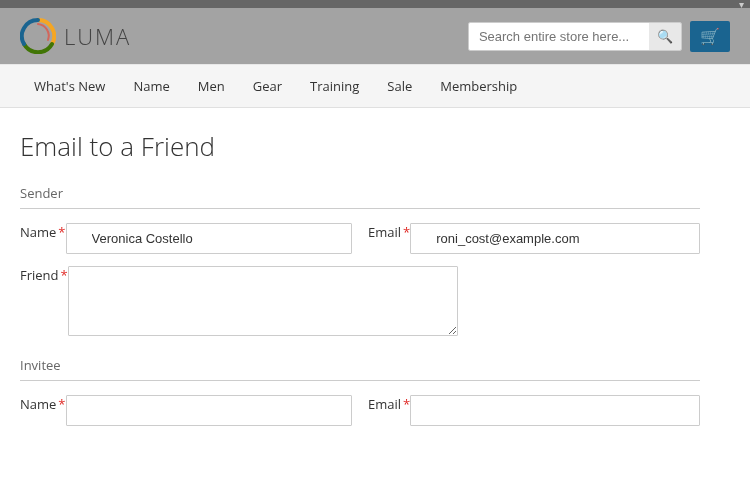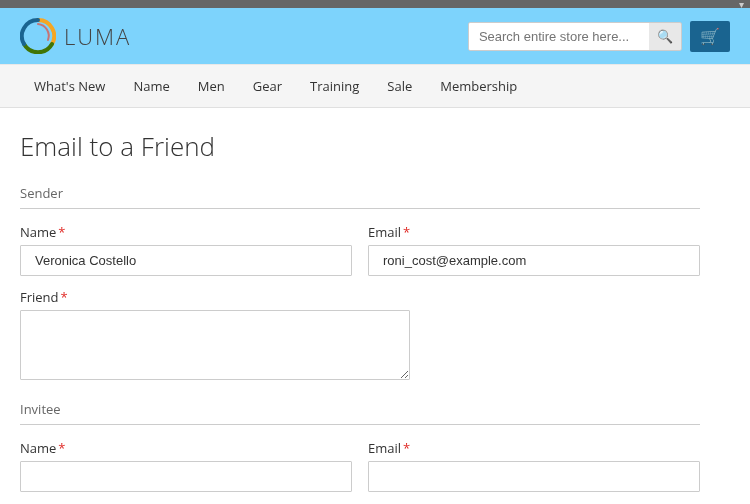--- a/index.html
+++ b/index.html
@@ -18,21 +18,21 @@
       color: #ccc;
       font-size: 10px;
     }
 
     
     .header {
       display: flex;
       align-items: center;
       justify-content: space-between;
       padding: 10px 20px;
-      background: #7dd3fc;
+      background: #a3a3a3;
       border-bottom: 1px solid #e8e8e8;
     }
     .logo-area {
       display: flex;
       align-items: center;
       gap: 8px;
     }
     .logo-circle {
       width: 36px;
       height: 36px;
@@ -123,36 +123,36 @@
       margin-bottom: 14px;
     }
 
     .form-row {
       display: flex;
       gap: 16px;
       margin-bottom: 12px;
     }
     .form-group {
       display: flex;
-      flex-direction: column;
+      flex-direction: row;
       flex: 1;
     }
     .form-label {
       font-size: 13px;
       color: #333;
       margin-bottom: 4px;
     }
     .required-star {
       color: #e02b27;
       margin-left: 2px;
     }
     .form-input {
       border: 1px solid #ccc;
       border-radius: 1px;
-      padding: 7px 14px;
+      padding: 7px 25px;
       font-size: 13px;
       color: #333;
       outline: none;
       width: 100%;
     }
     .form-textarea {
       border: 1px solid #ccc;
       border-radius: 1px;
       padding: 7px 10px;
       font-size: 13px;

